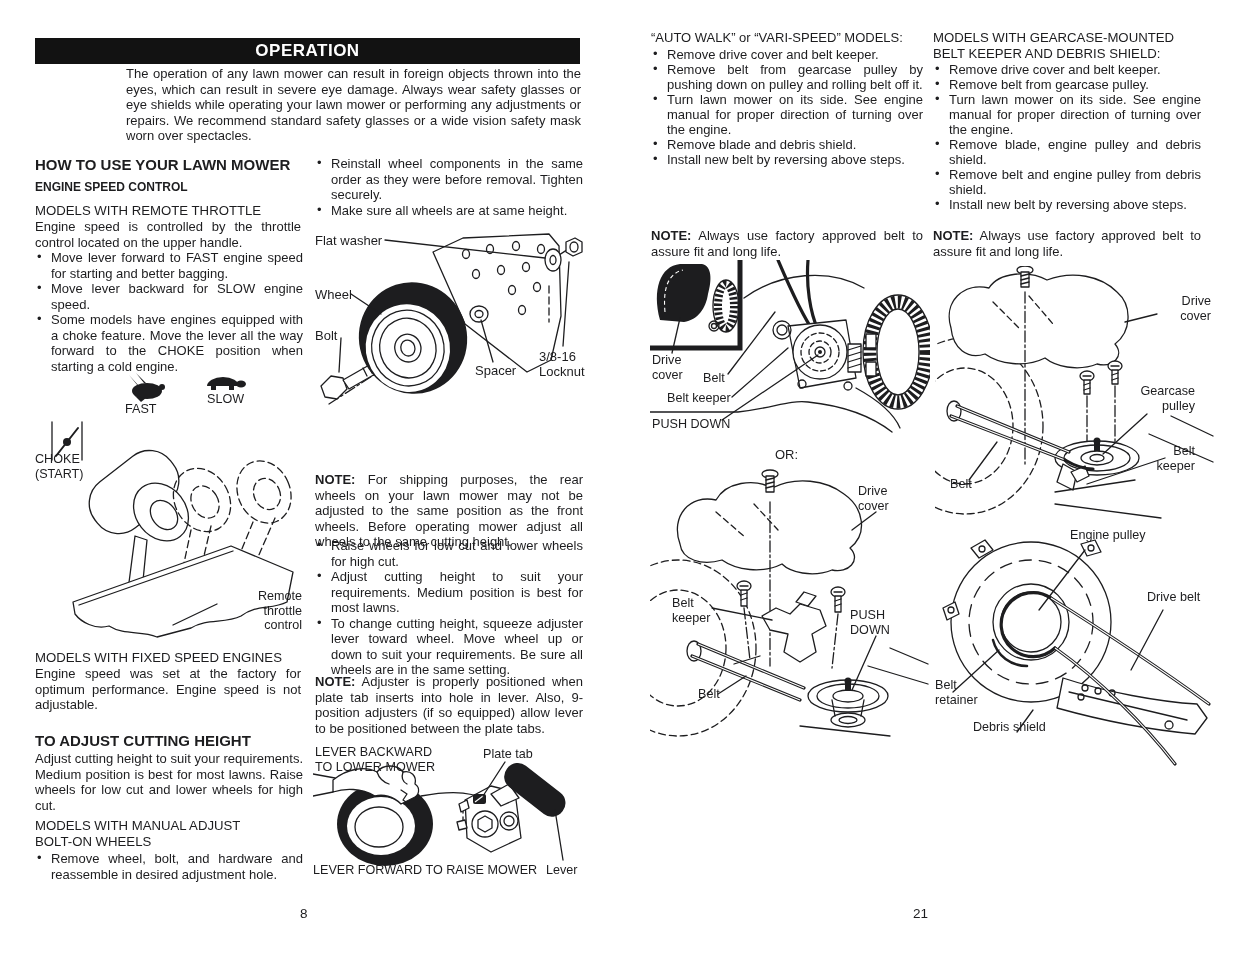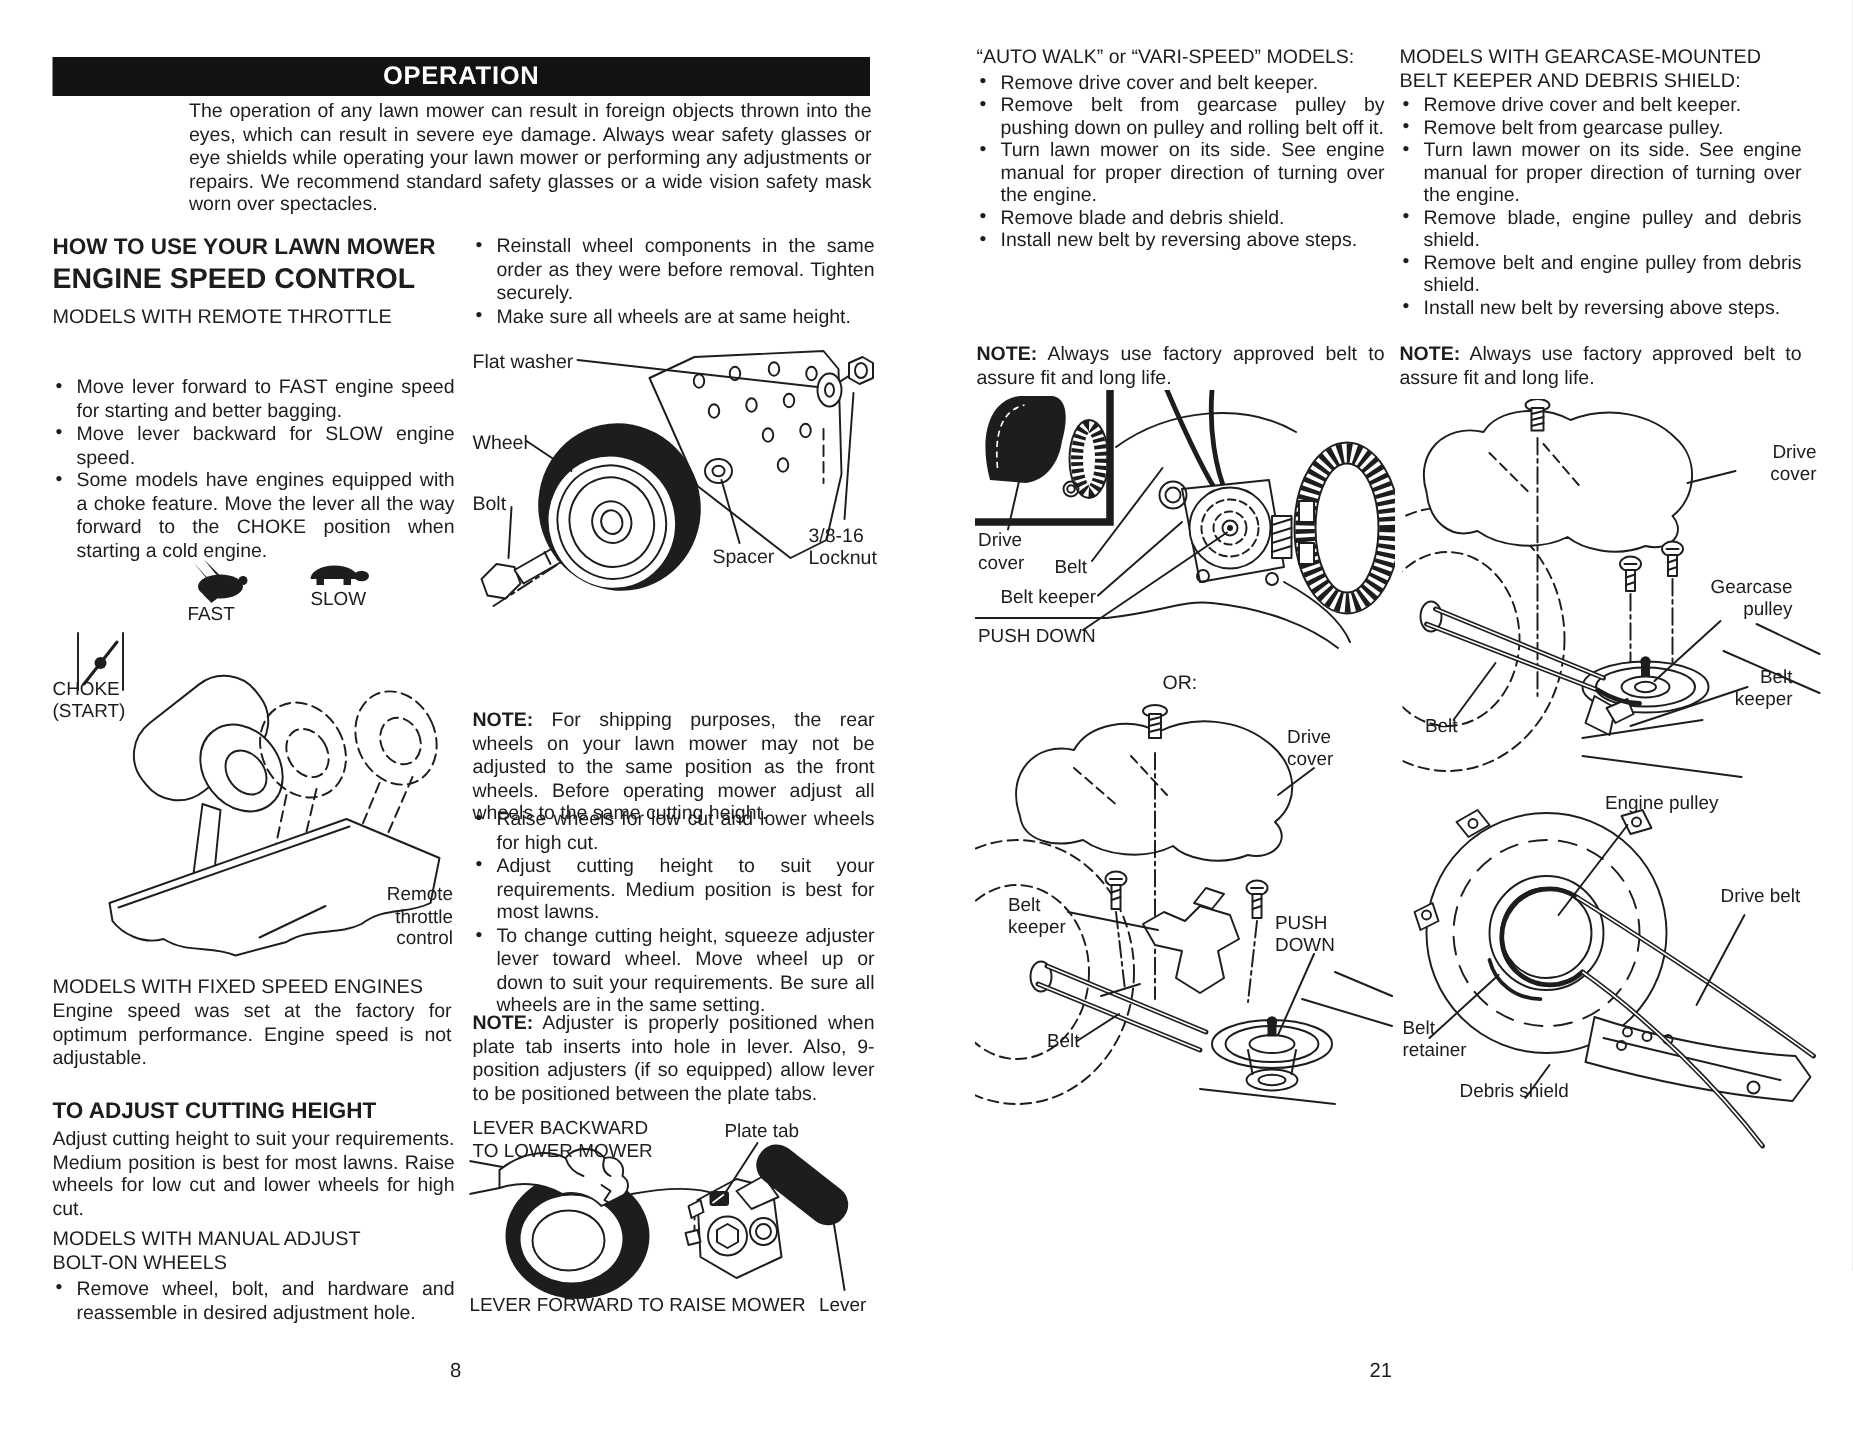--- a/index.html
+++ b/index.html
@@ -3,21 +3,21 @@
 <meta charset="utf-8">
 <style>
   html,body{margin:0;padding:0;background:#e8e8e8;}
   #page{position:relative;width:1235px;height:954px;background:#ffffff;overflow:hidden;
         font-family:"Liberation Sans","DejaVu Sans",sans-serif;color:#1d1d1f;}
   .abs{position:absolute;}
   .txt{font-size:13px;line-height:15.5px;}
   .just{text-align:justify;}
   .b{font-weight:bold;}
   .h1{font-size:15px;font-weight:bold;line-height:18px;}
-  .h2{font-size:19px;font-weight:bold;line-height:16px;}
+  .h2{font-size:12px;font-weight:bold;line-height:16px;}
   .caps{font-size:13.2px;line-height:15.5px;}
   ul{margin:0;padding:0;list-style:none;}
   li{position:relative;padding-left:16px;margin:0;text-align:justify;}
   li::before{content:"\2022";position:absolute;left:2px;top:-1px;}
   .rp li{line-height:15px;}
   .pre{white-space:pre-line;}
   .tr{text-align:right;}
   .dlabel{position:absolute;font-size:12.6px;line-height:14.5px;}
   .dlabel.big{font-size:13px;}
   
@@ -44,20 +44,21 @@
 <div id="page">
 
   <div id="opbar" class="abs">OPERATION</div>
 
 
   <div class="abs txt just" style="left:126px;top:66px;width:455px;">The operation of any lawn mower can result in foreign objects thrown into the eyes, which can result in severe eye damage. Always wear safety glasses or eye shields while operating your lawn mower or performing any adjustments or repairs. We recommend standard safety glasses or a wide vision safety mask worn over spectacles.</div>
 
   <div class="abs h1" style="left:35px;top:156px;width:275px;">HOW TO USE YOUR LAWN MOWER</div>
   <div class="abs h2" style="left:35px;top:179px;width:270px;">ENGINE SPEED CONTROL</div>
   <div class="abs caps" style="left:35px;top:203px;width:270px;">MODELS WITH REMOTE THROTTLE</div>
+  <div class="abs txt just" style="left:35px;top:219px;width:266px;">Engine speed is controlled by the throttle control located on the upper handle.</div>
   <ul class="abs txt" style="left:35px;top:250px;width:268px;">
     <li>Move lever forward to FAST engine speed for starting and better bagging.</li>
     <li>Move lever backward for SLOW engine speed.</li>
     <li>Some models have engines equipped with a choke feature.  Move the lever all the way forward to the CHOKE position when starting a cold engine.</li>
   </ul>
 
   <div class="abs" style="left:35px;top:372px;width:270px;height:272px;">
     <svg width="270" height="272" viewBox="0 0 270 272">
 
       <g>

